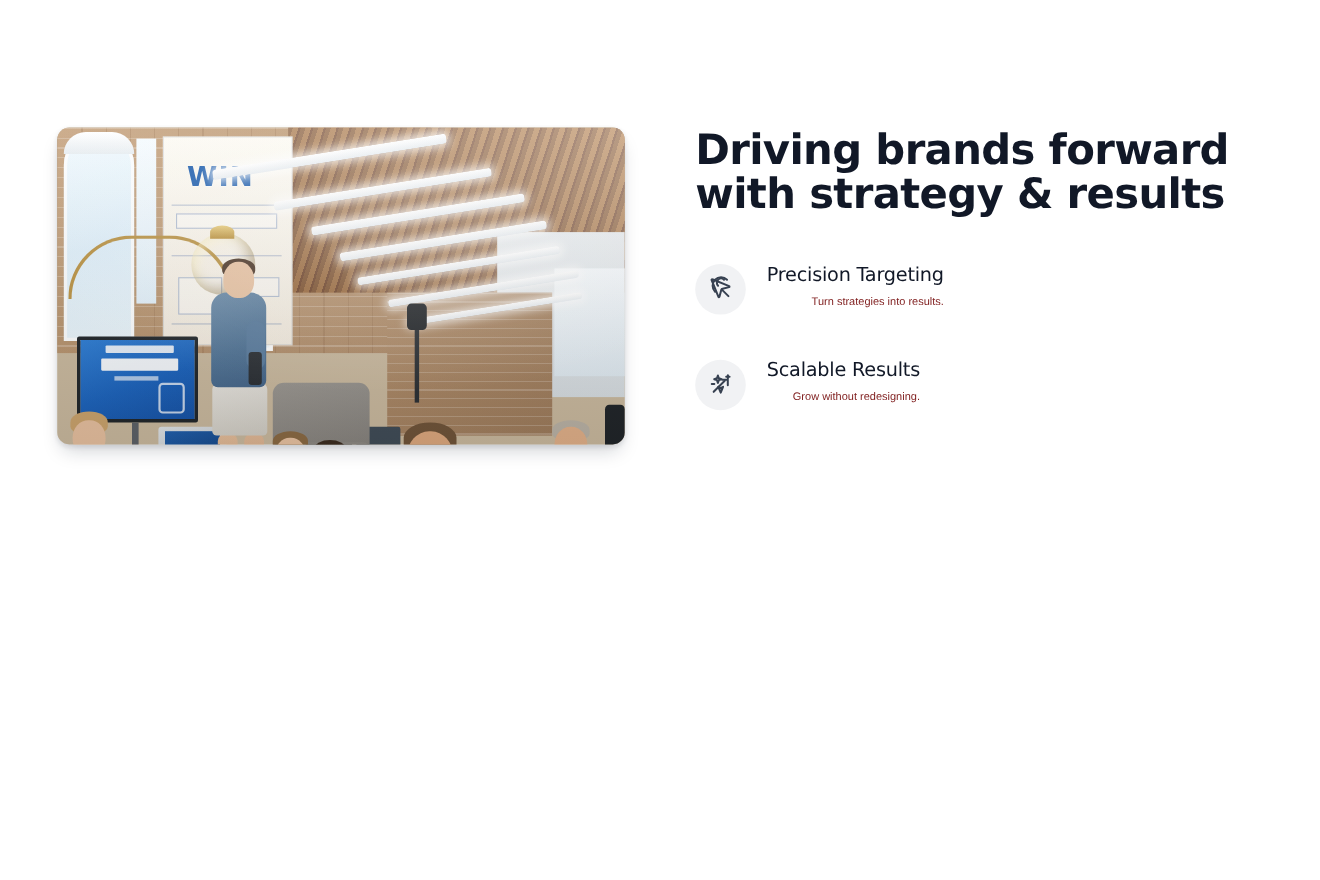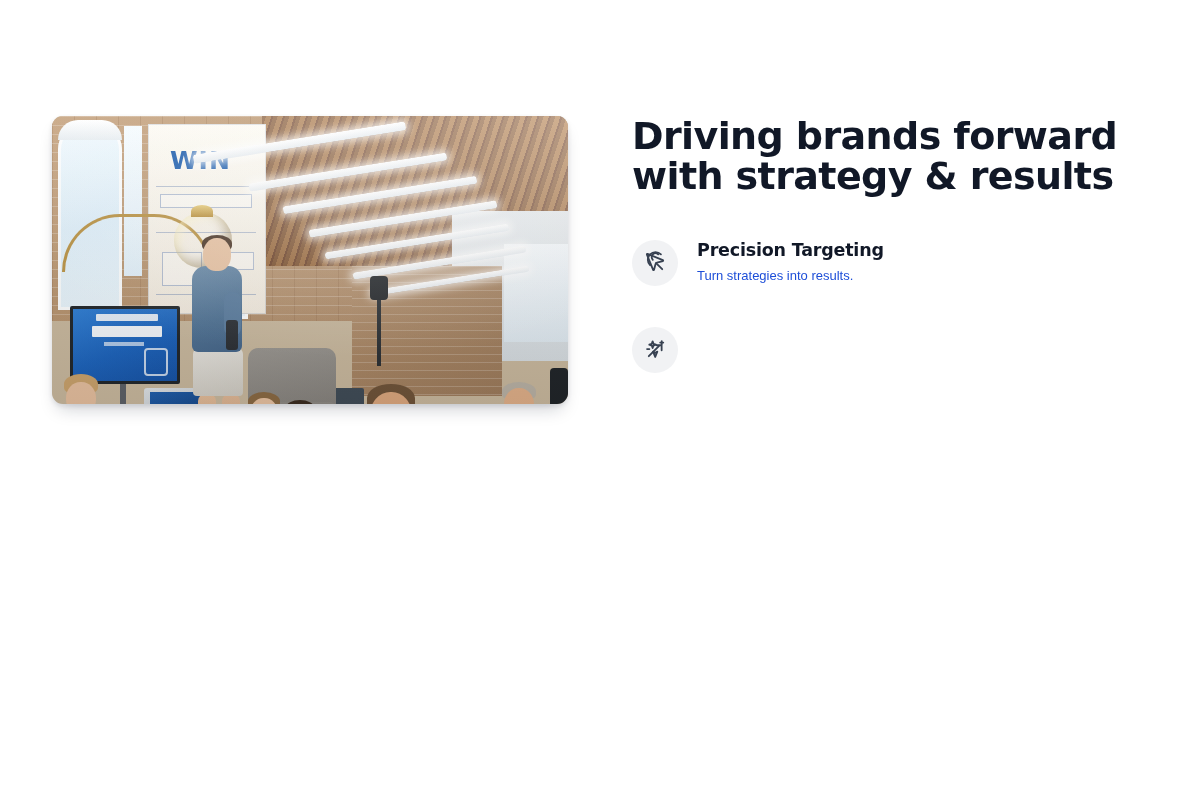--- a/index.html
+++ b/index.html
@@ -379,30 +379,31 @@
     display: flex;
     align-items: center;
     justify-content: center;
     margin-top: 1px;
   }
   .feature-icon svg { display: block; }
   .feature-text { padding-top: 1px; }
   .feature-title {
     margin: 0;
     font-size: 17.5px;
-    font-weight: 700;
+    font-weight: 400;
     color: #111827;
     letter-spacing: -0.2px;
     font-family: "DejaVu Sans", sans-serif;
   }
   .feature-desc {
     margin: 8px 0 0 0;
-    font-size: 13px;
-    color: #1d4ed8;
+    font-size: 10px;
+    color: #7f1d1d;
     line-height: 1.3;
+    text-align: right;
   }
 </style>
 </head>
 <body>
 
 <div class="page">
   <div class="hero">
 
     <div class="media-col">
       <div class="photo-frame">
@@ -515,19 +516,23 @@
             <svg width="23" height="23" viewBox="0 0 24 24" fill="none" stroke="#374151" stroke-width="1.9" stroke-linecap="round" stroke-linejoin="round">
               <path d="M5 19 15.5 8.5"></path>
               <path d="M9 3.5 9.9 6.1 12.5 7 9.9 7.9 9 10.5 8.1 7.9 5.5 7 8.1 6.1z"></path>
               <path d="M18.5 3.2v3.2"></path>
               <path d="M20.1 4.8h-3.2"></path>
               <path d="M3.2 11.6h2.4"></path>
               <path d="M13.2 7.6h5.2v5.2"></path>
               <path d="m9.4 14.2 2.3 5.6 2.2-5.6-2.2 1.3z"></path>
             </svg>
           </div>
+          <div class="feature-text">
+            <h3 class="feature-title">Scalable Results</h3>
+            <p class="feature-desc">Grow without redesigning.</p>
+          </div>
         </div>
 
       </div>
     </div>
 
   </div>
 </div>
 
 </body></html>

